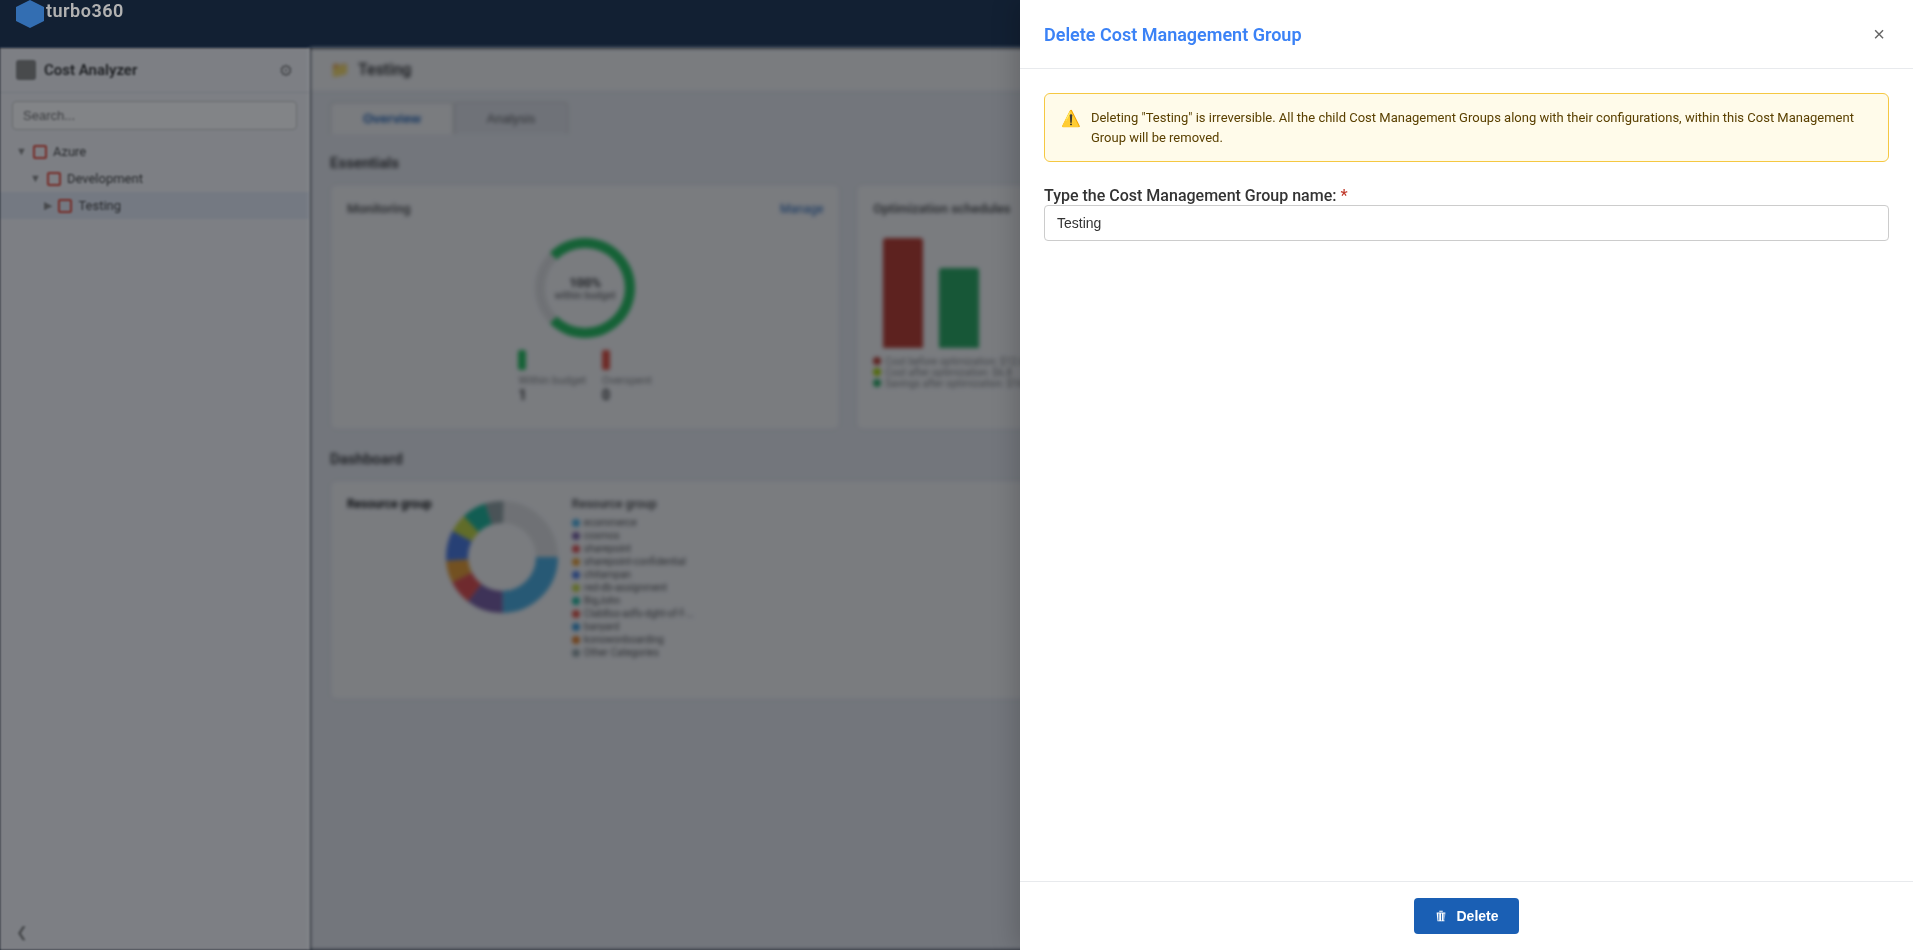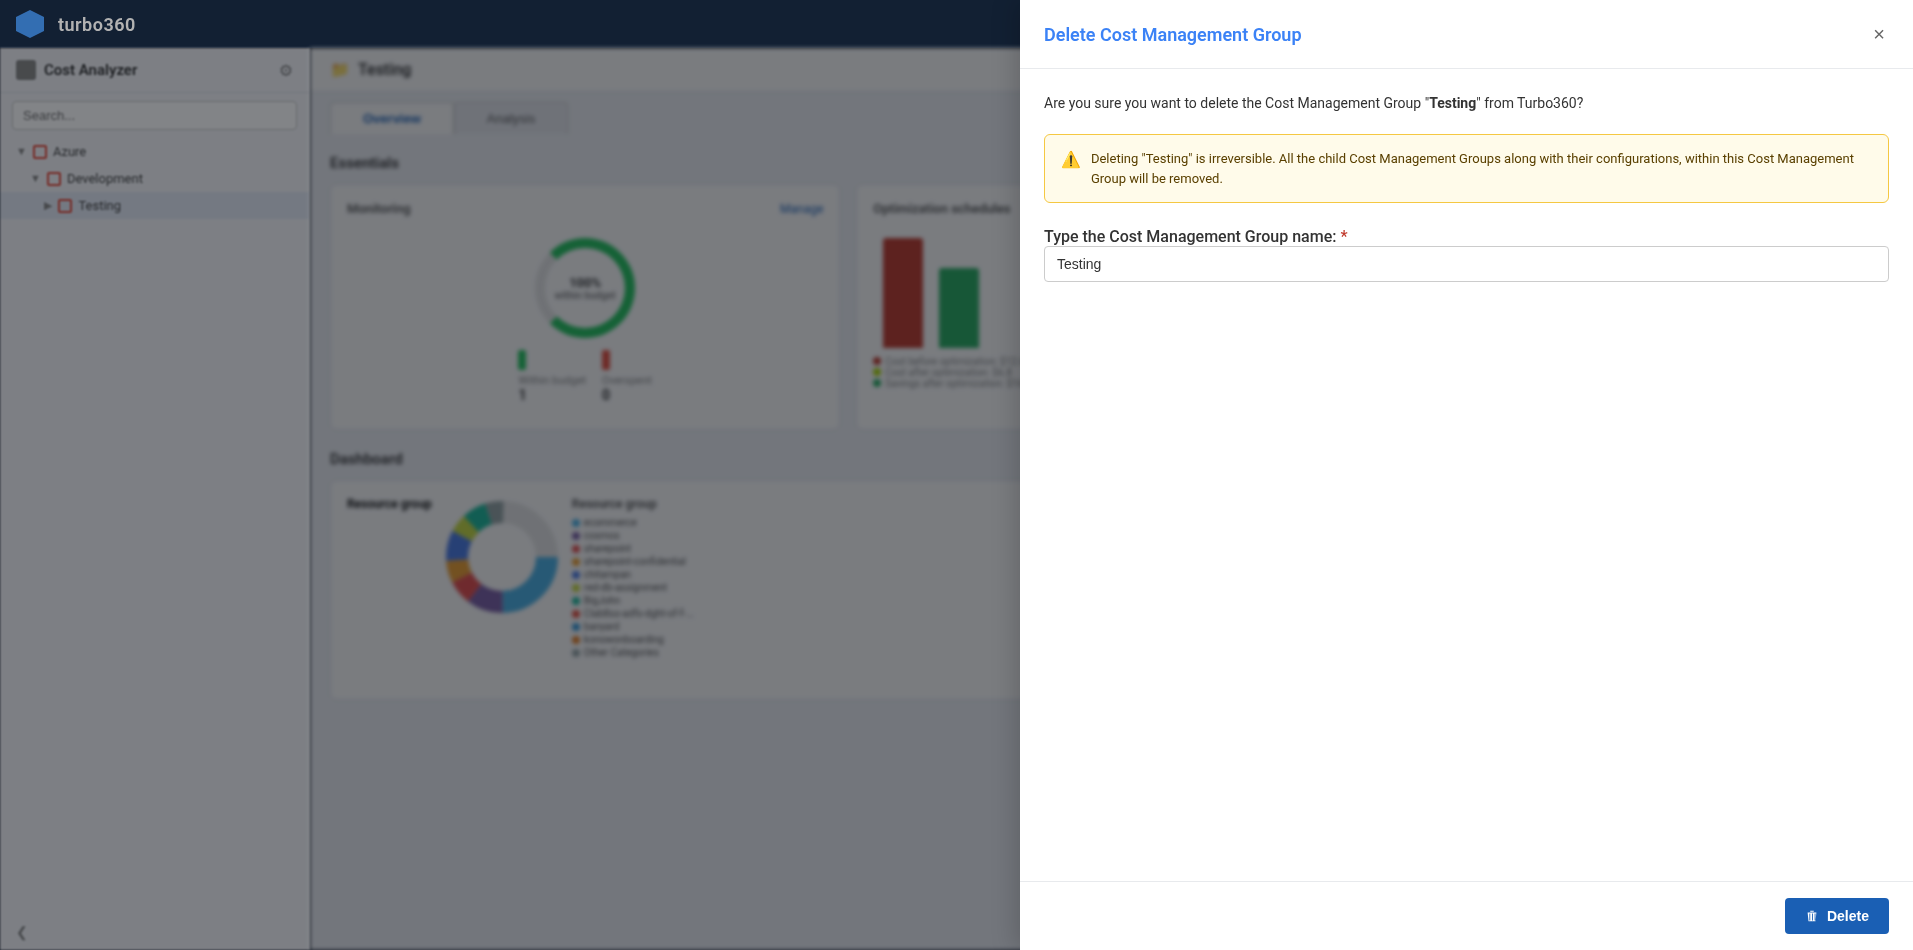--- a/index.html
+++ b/index.html
@@ -3,23 +3,22 @@
   <meta charset="utf-8">
   <style>
     * { box-sizing: border-box; margin: 0; padding: 0; }
     body { font-family: -apple-system, BlinkMacSystemFont, 'Segoe UI', Roboto, sans-serif; background: #1a2332; overflow: hidden; width: 1913px; height: 950px; }
 
     
     .app-topbar {
       height: 48px;
       background: #1a2e4a;
       display: flex;
-      align-items: center;
       padding: 0 16px;
-      gap: 14px;
+      gap: 2px;
     }
     .app-logo-icon {
       width: 28px; height: 28px;
       background: #4a9eff;
       clip-path: polygon(50% 0%, 100% 25%, 100% 75%, 50% 100%, 0% 75%, 0% 25%);
     }
     .app-title {
       color: #fff;
       font-size: 18px;
       font-weight: 600;
@@ -288,21 +287,21 @@
       padding: 9px 12px;
       border: 1px solid #ccc;
       border-radius: 4px;
       font-size: 14px;
       color: #333;
       outline: none;
     }
     .modal-footer {
       padding: 16px 24px;
       display: flex;
-      justify-content: flex-end;
+      justify-content: center;
       border-top: 1px solid #e8eaed;
     }
     .delete-btn {
       background: #1a5fb4;
       color: #fff;
       border: none;
       border-radius: 4px;
       padding: 10px 20px;
       font-size: 14px;
       font-weight: 600;
@@ -540,23 +539,20 @@
 </div>
 
 <div class="modal-backdrop"></div>
 
 <div class="modal-dialog">
   <div class="modal-header">
     <span class="modal-title">Delete Cost Management Group</span>
     <button class="modal-close-btn">×</button>
   </div>
   <div class="modal-body">
-    <p class="modal-question">
-      <span>Are you sure you want to delete the Cost Management Group "</span><strong>Testing</strong><span>" from Turbo360?</span>
-    </p>
     <div class="warning-box">
       <span class="warning-icon">⚠️</span>
       <span class="warning-text">Deleting "Testing" is irreversible. All the child Cost Management Groups along with their configurations, within this Cost Management Group will be removed.</span>
     </div>
     <label class="field-label">
       <span>Type the Cost Management Group name:</span>
       <span class="required-star"> *</span>
     </label>
     <input type="text" class="text-input" value="Testing" style="">
   </div>

